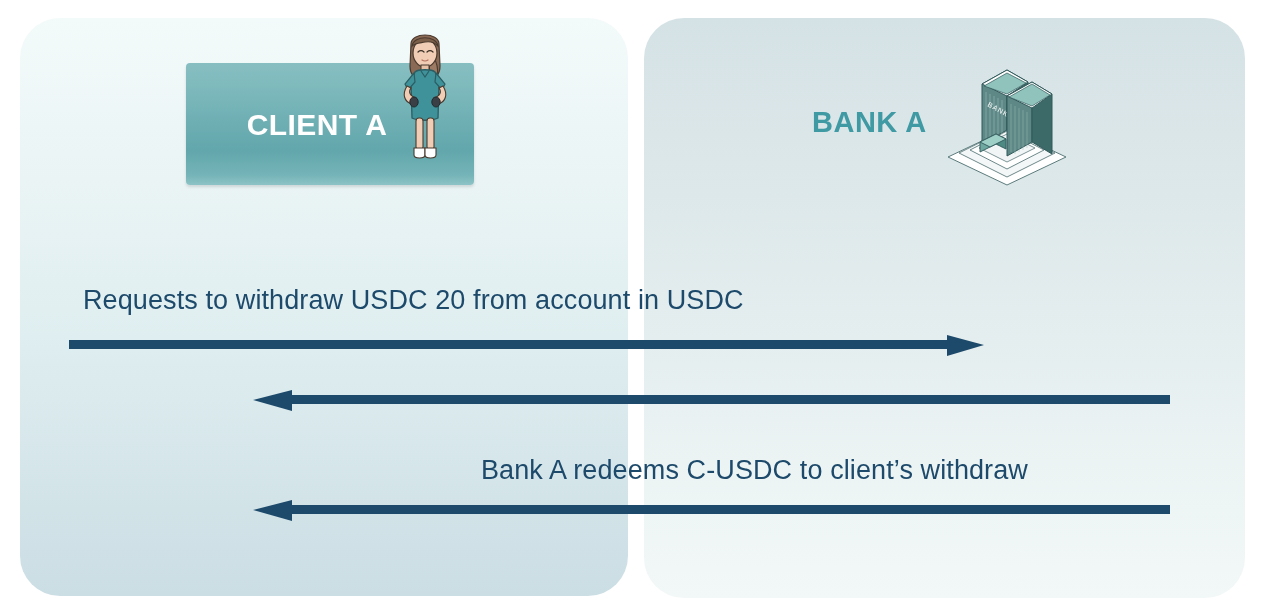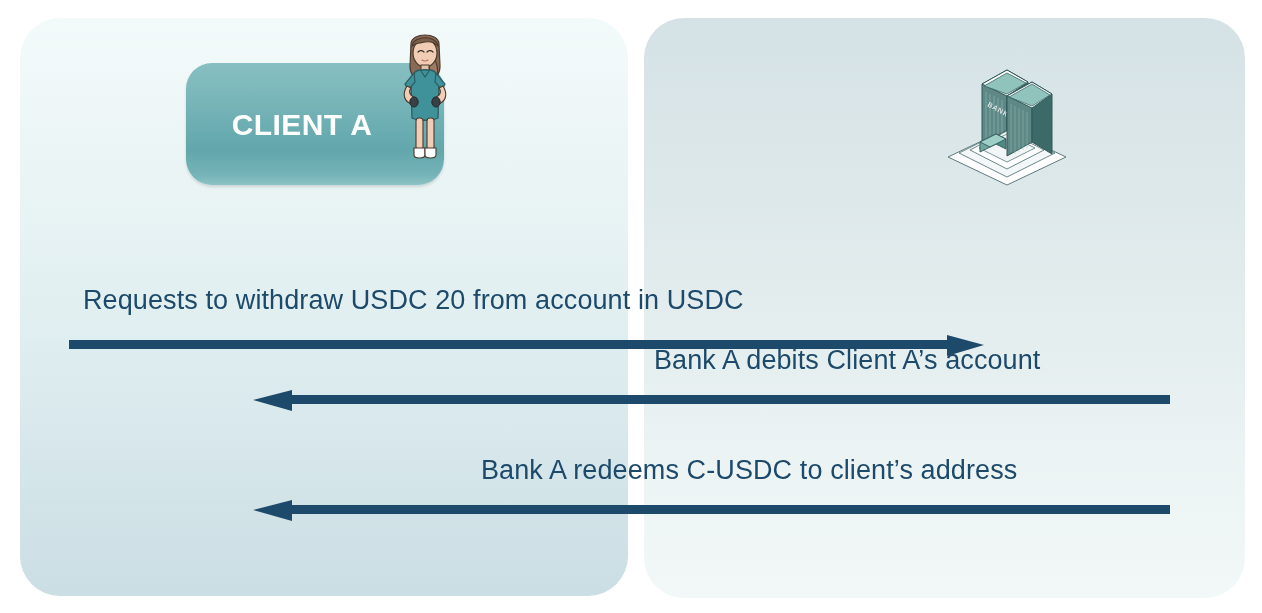--- a/index.html
+++ b/index.html
@@ -40,23 +40,23 @@
     width: 601px;
     height: 580px;
     background: linear-gradient(to bottom, #d5e2e5 0%, #dde8ea 30%, #e6eff0 60%, #eef5f5 85%, #f2f8f7 100%);
   }
 
   
   .client-box {
     position: absolute;
     left: 186px;
     top: 63px;
-    width: 258px;
+    width: 288px;
     height: 122px;
-    border-radius: 26px;
+    border-radius: 4px;
     background: linear-gradient(to bottom, #87bec2 0%, #7fbabd 18%, #6eafb3 48%, #62a7ac 72%, #75b4b8 92%, #8dc3c6 100%);
     box-shadow: 0 2px 3px rgba(0,0,0,0.12);
     display: flex;
     align-items: center;
     justify-content: center;
   }
   .client-label {
     color: #ffffff;
     font-size: 30px;
     font-weight: bold;
@@ -166,20 +166,21 @@
     <ellipse cx="20" cy="80" rx="4.2" ry="5" fill="#3a3f46" stroke="#24282d" stroke-width="1"></ellipse>
     <ellipse cx="42" cy="80" rx="4.2" ry="5" fill="#3a3f46" stroke="#24282d" stroke-width="1"></ellipse>
 
     <rect x="22" y="96" width="7" height="32" rx="3" fill="#f0cdb4" stroke="#4b3a2e" stroke-width="1.1"></rect>
     <rect x="33" y="96" width="7" height="32" rx="3" fill="#f0cdb4" stroke="#4b3a2e" stroke-width="1.1"></rect>
 
     <path d="M20 126 h11 v7 q0 3 -5.5 3 q-5.5 0 -5.5 -3 Z" fill="#ffffff" stroke="#4b3a2e" stroke-width="1.1"></path>
     <path d="M31 126 h11 v7 q0 3 -5.5 3 q-5.5 0 -5.5 -3 Z" fill="#ffffff" stroke="#4b3a2e" stroke-width="1.1"></path>
   </svg>
 
+  <div class="bank-label">BANK A</div>
 
   <svg class="bank-icon" viewBox="0 0 134 140">
 
     <polygon points="67,133 8,105 67,77 126,105" fill="#ffffff" stroke="#5c7b7c" stroke-width="1"></polygon>
     <polygon points="67,125 19,101 67,77 115,101" fill="#f4f7f7" stroke="#5c7b7c" stroke-width="0.9"></polygon>
     <polygon points="67,117 30,98 67,79 104,98" fill="#ffffff" stroke="#5c7b7c" stroke-width="0.9"></polygon>
     <polygon points="67,110 39,96 67,82 95,96" fill="#f1f5f5" stroke="#5c7b7c" stroke-width="0.8"></polygon>
 
     <polygon points="42,92 42,32 67,18 67,78" fill="#5e8886" stroke="#31595a" stroke-width="1"></polygon>
     <polygon points="67,78 67,18 88,30 88,90" fill="#3c6a68" stroke="#31595a" stroke-width="1"></polygon>
@@ -215,28 +216,27 @@
 
   <div class="arrow-row row1">
     <div class="arrow-caption">Requests to withdraw USDC 20 from account in USDC</div>
     <svg class="arrow-svg" width="915" height="22" viewBox="0 0 915 22">
       <rect x="0" y="5" width="888" height="9" fill="#1d4a6b"></rect>
       <polygon points="878,0 915,10 878,21" fill="#1d4a6b"></polygon>
     </svg>
   </div>
 
   <div class="arrow-row row2">
-    <div class="arrow-caption">Bank A debits Client A’s account</div>
     <svg class="arrow-svg" width="917" height="22" viewBox="0 0 917 22">
       <rect x="29" y="5" width="888" height="9" fill="#1d4a6b"></rect>
       <polygon points="39,0 0,10 39,21" fill="#1d4a6b"></polygon>
     </svg>
   </div>
 
   <div class="arrow-row row3">
-    <div class="arrow-caption">Bank A redeems C-USDC to client’s address</div>
+    <div class="arrow-caption">Bank A redeems C-USDC to client’s withdraw</div>
     <svg class="arrow-svg" width="917" height="22" viewBox="0 0 917 22">
       <rect x="29" y="5" width="888" height="9" fill="#1d4a6b"></rect>
       <polygon points="39,0 0,10 39,21" fill="#1d4a6b"></polygon>
     </svg>
   </div>
 
 </div>
 
 </body></html>

